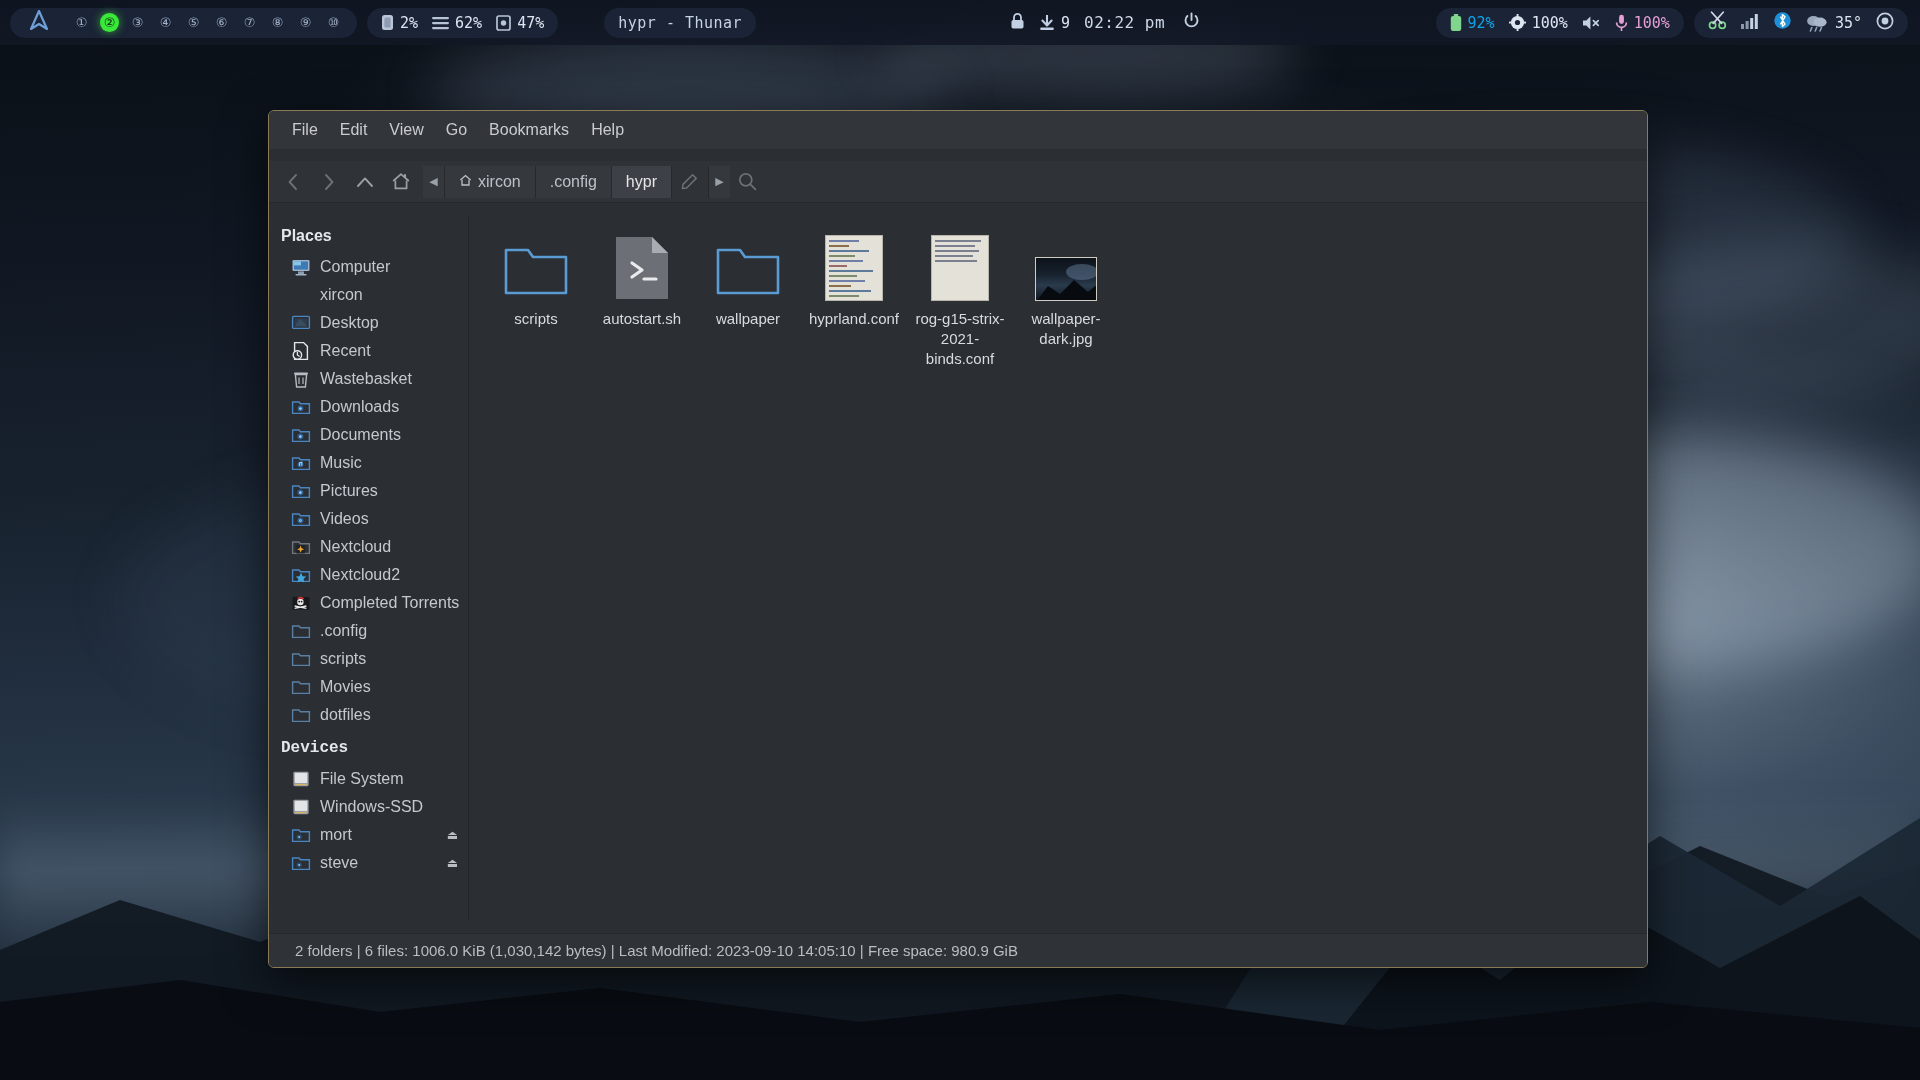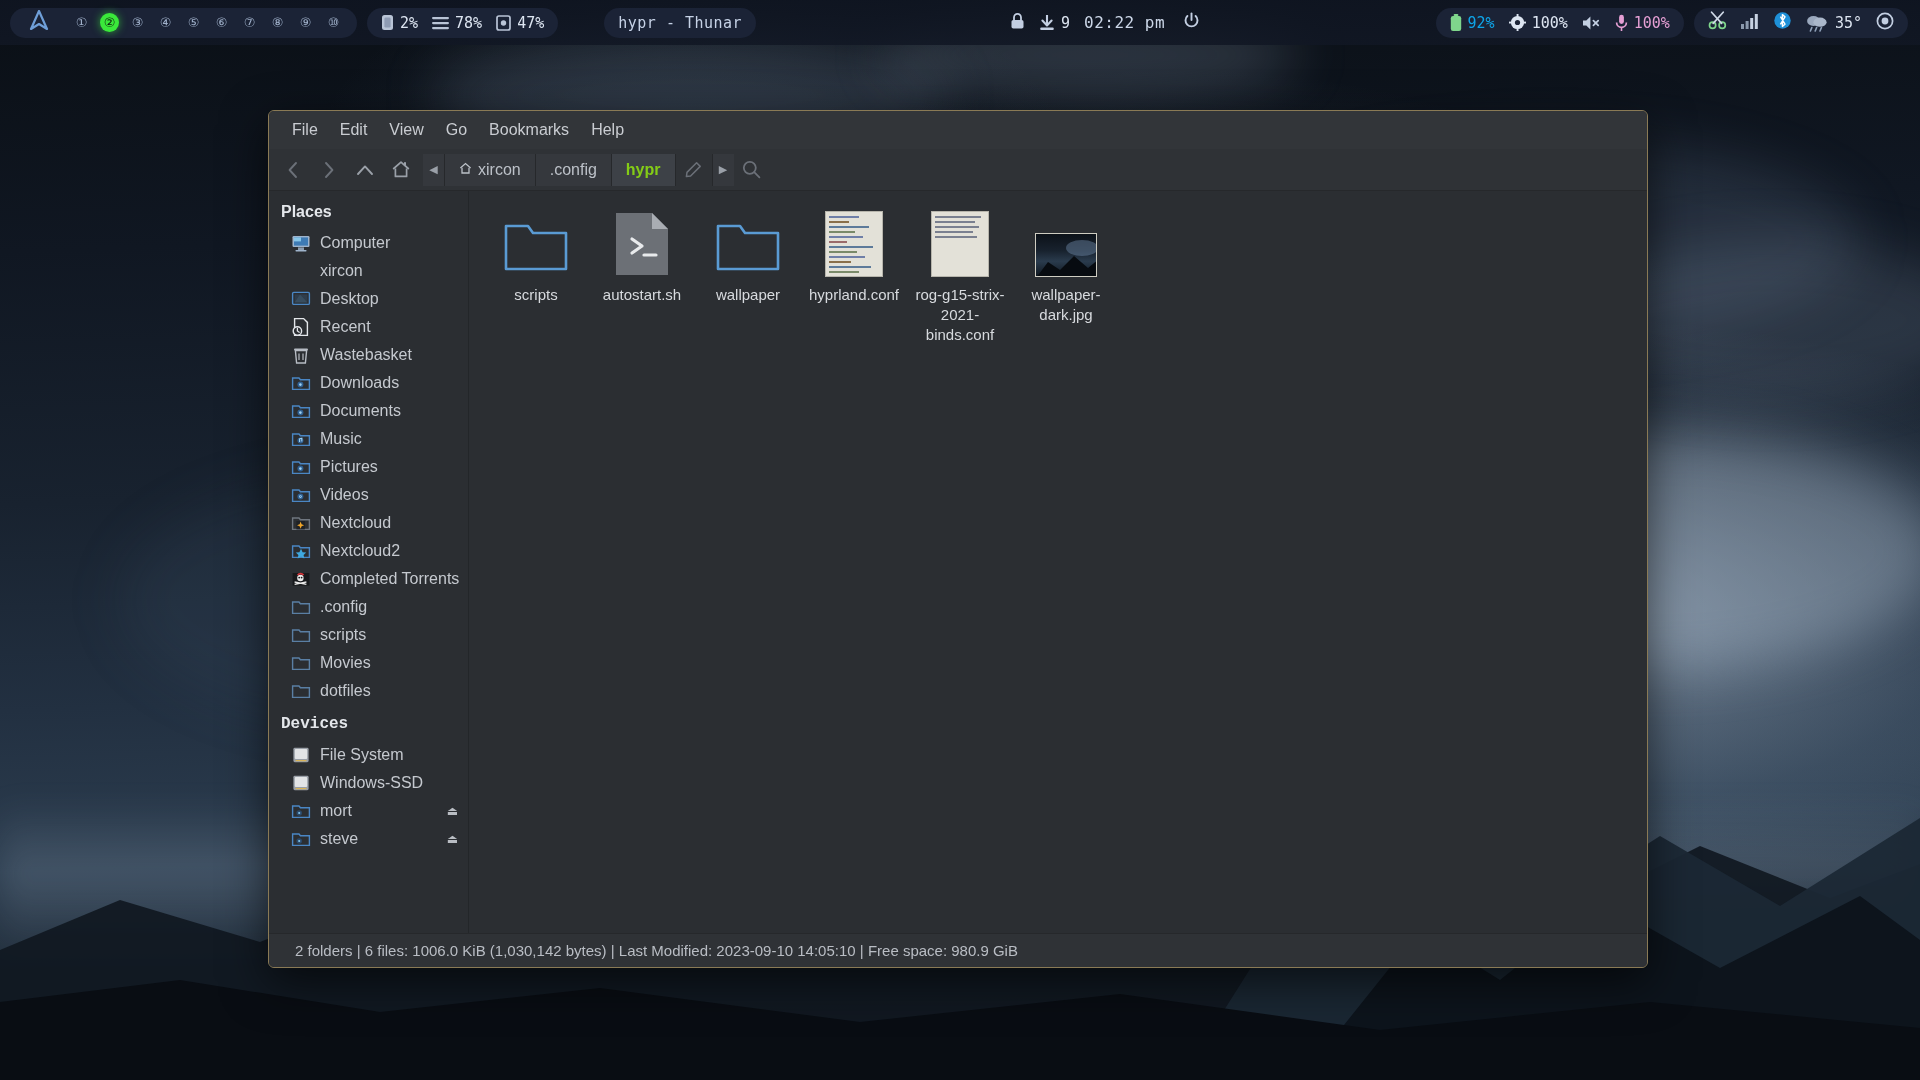--- a/index.html
+++ b/index.html
@@ -72,37 +72,37 @@
   .val-white{ color:#dde5f1; }
   .val-pink{  color:#e59fd4; }
 
   
   #thunar{
     position:absolute; left:268px; top:110px; width:1380px; height:858px;
     z-index:30; border:1px solid #8a7a55; border-radius:6px;
     background:#2b2e32; overflow:hidden;
     box-shadow:0 14px 46px rgba(0,0,0,.62);
     display:flex; flex-direction:column;
-    color:#d2d5d9; font-size:16px;
+    color:#d2d5d9; font-size:16px;gap:12px;
   }
   #menubar{ height:38px; display:flex; align-items:center; gap:0; padding-left:12px;
             background:#323539; flex:0 0 auto; }
   .menu-item{ padding:5px 11px; border-radius:3px; color:#c9ccd1; font-size:16px; }
 
   #toolbar{ height:42px; display:flex; align-items:center; background:#2f3236;
             border-bottom:1px solid #26282b; flex:0 0 auto; padding:0 6px; }
   .tbtn{ width:36px; height:30px; display:flex; align-items:center; justify-content:center;
          color:#9aa0a8; }
   .tbtn.dim{ color:#6b7078; }
   .crumbs{ display:flex; align-items:center; height:32px; margin-left:4px; }
   .crumb-scroll{ width:22px; height:32px; display:flex; align-items:center; justify-content:center;
                  background:#35383d; color:#9aa0a8; font-size:11px; border-right:1px solid #26282b; }
   .crumb{ height:32px; display:flex; align-items:center; gap:6px; padding:0 14px;
           background:#35383d; color:#bcc1c8; font-size:16px; border-right:1px solid #26282b; }
-  .crumb.active{ background:#3d4147; color:#84cc16; font-weight:bold; }
+  .crumb.active{ background:#3d4147; color:#e5e5e5; font-weight:normal; }
   .crumb-fill{ flex:1; height:32px; background:#35383d; }
   .tb-right{ display:flex; align-items:center; }
 
   #body{ flex:1; display:flex; min-height:0; }
 
   
   #sidebar{ width:200px; background:#2b2e32; border-right:1px solid #232629;
             padding:8px 0 0 0; overflow:hidden; flex:0 0 auto; }
   .side-head{ font-size:16px; font-weight:bold; color:#e4e7eb; padding:4px 12px 8px 12px; }
   .side-row{ display:flex; align-items:center; gap:9px; padding:3px 10px 3px 22px; height:28px; }
@@ -186,21 +186,21 @@
         <span class="val-white">2%</span>
       </span>
       <span class="stat">
         <span>
           <svg width="17" height="14" viewBox="0 0 17 14">
               <rect x="0" y="1" width="17" height="2.2" rx="1.1" fill="#b9c4d6"></rect>
               <rect x="0" y="6" width="17" height="2.2" rx="1.1" fill="#b9c4d6"></rect>
               <rect x="0" y="11" width="17" height="2.2" rx="1.1" fill="#b9c4d6"></rect>
             </svg>
         </span>
-        <span class="val-white">78%</span>
+        <span class="val-white">62%</span>
       </span>
       <span class="stat">
         <span>
           <svg width="15" height="16" viewBox="0 0 15 16">
               <rect x="1" y="1" width="13" height="14" rx="2" fill="none" stroke="#b9c4d6" stroke-width="1.7"></rect>
               <circle cx="7.5" cy="8" r="2.7" fill="#b9c4d6"></circle>
             </svg>
         </span>
         <span class="val-white">47%</span>
       </span>

